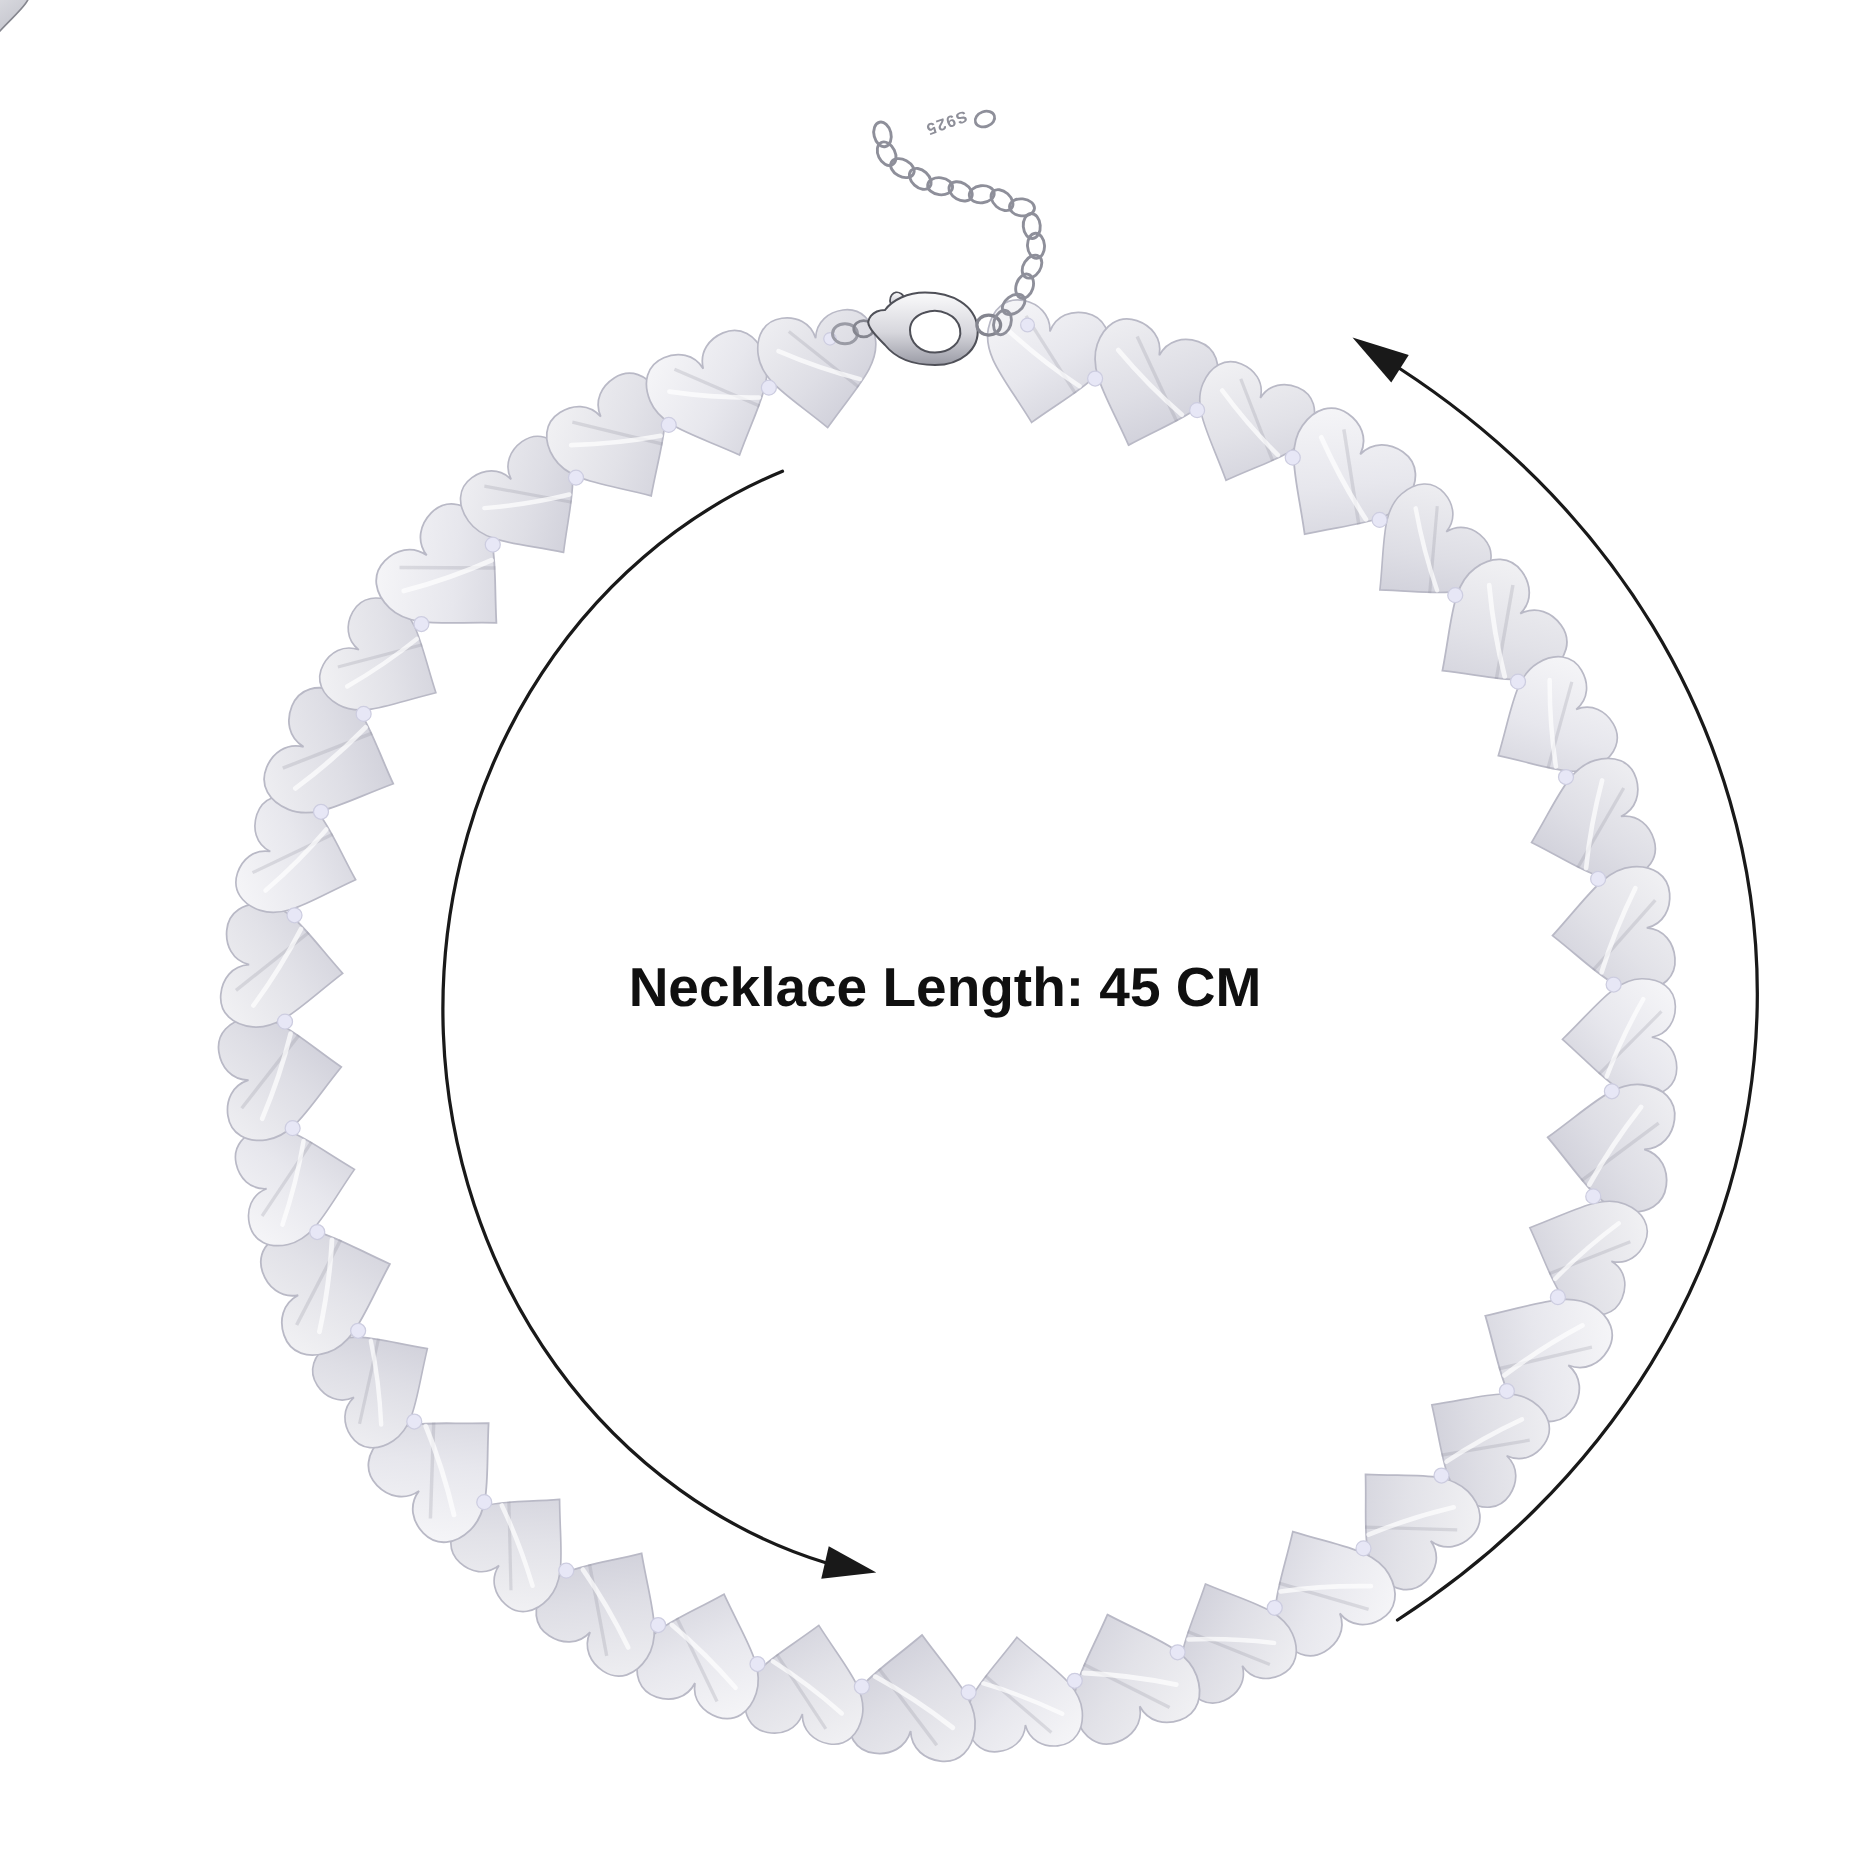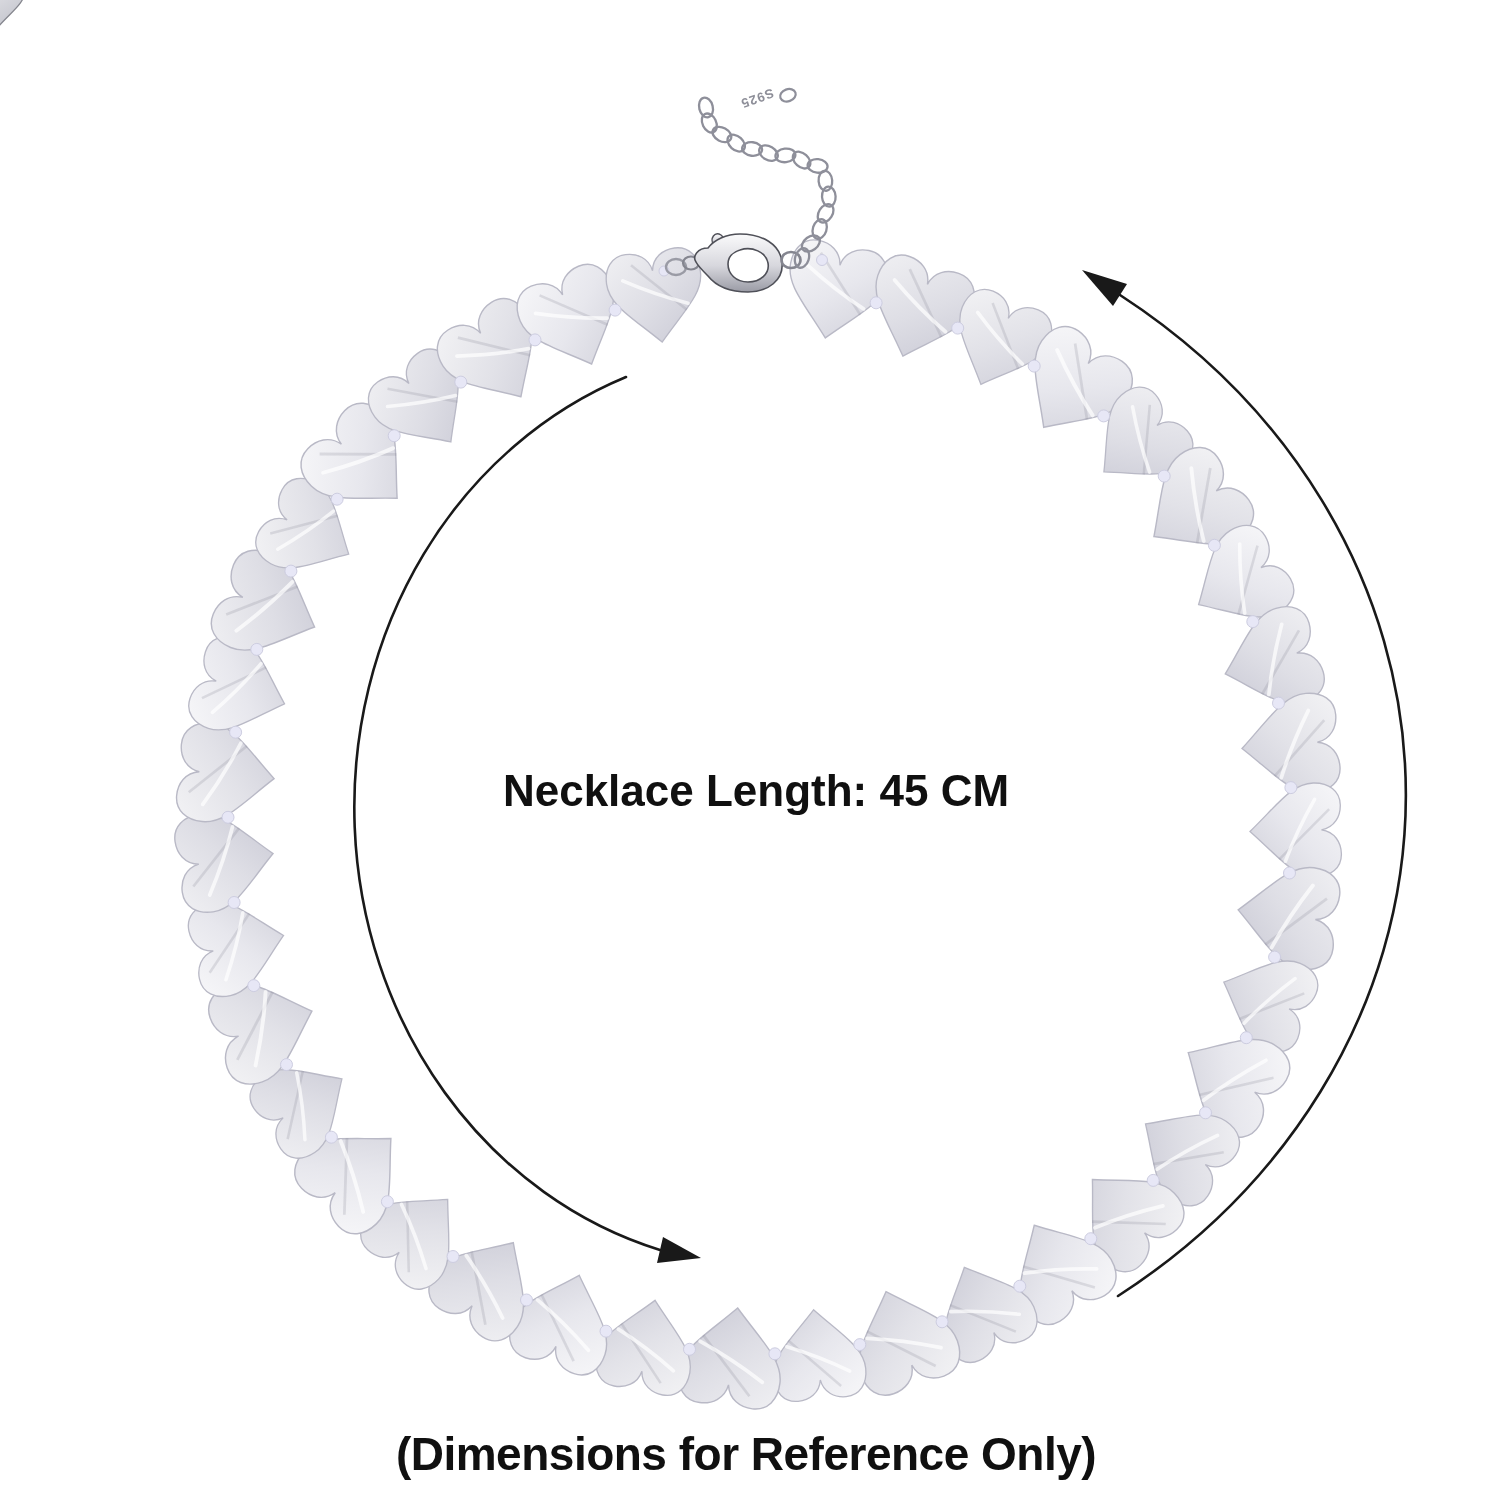--- a/index.html
+++ b/index.html
@@ -309,14 +309,13 @@
       </g>
       <g transform="translate(757,98) rotate(160)">
         <ellipse cx="-30" cy="-8" rx="8" ry="6" fill="none" stroke="#8e8f9a" stroke-width="2.2"></ellipse>
         <text x="0" y="4" text-anchor="middle" font-size="13" font-family="&quot;Liberation Sans&quot;, sans-serif" font-weight="bold" fill="#8e8f99" letter-spacing="1">S925</text>
       </g>
       <g transform="translate(-27,-26) scale(0.54)">
         <path d="M50 24 C48 11 37 5 26 5 C12 5 4 16 4 31 C4 52 24 66 50 94 C76 66 96 52 96 31 C96 16 88 5 74 5 C63 5 52 11 50 24 Z" fill="url(#tagG)" stroke="#85868e" stroke-width="2.4"></path>
       </g>
     </svg>
   <div id="length-label" class="label">Necklace Length: 45 CM</div>
-  <div id="dims-label" class="label">(Dimensions for Reference Only)</div>
 </div>
 
 </body></html>

